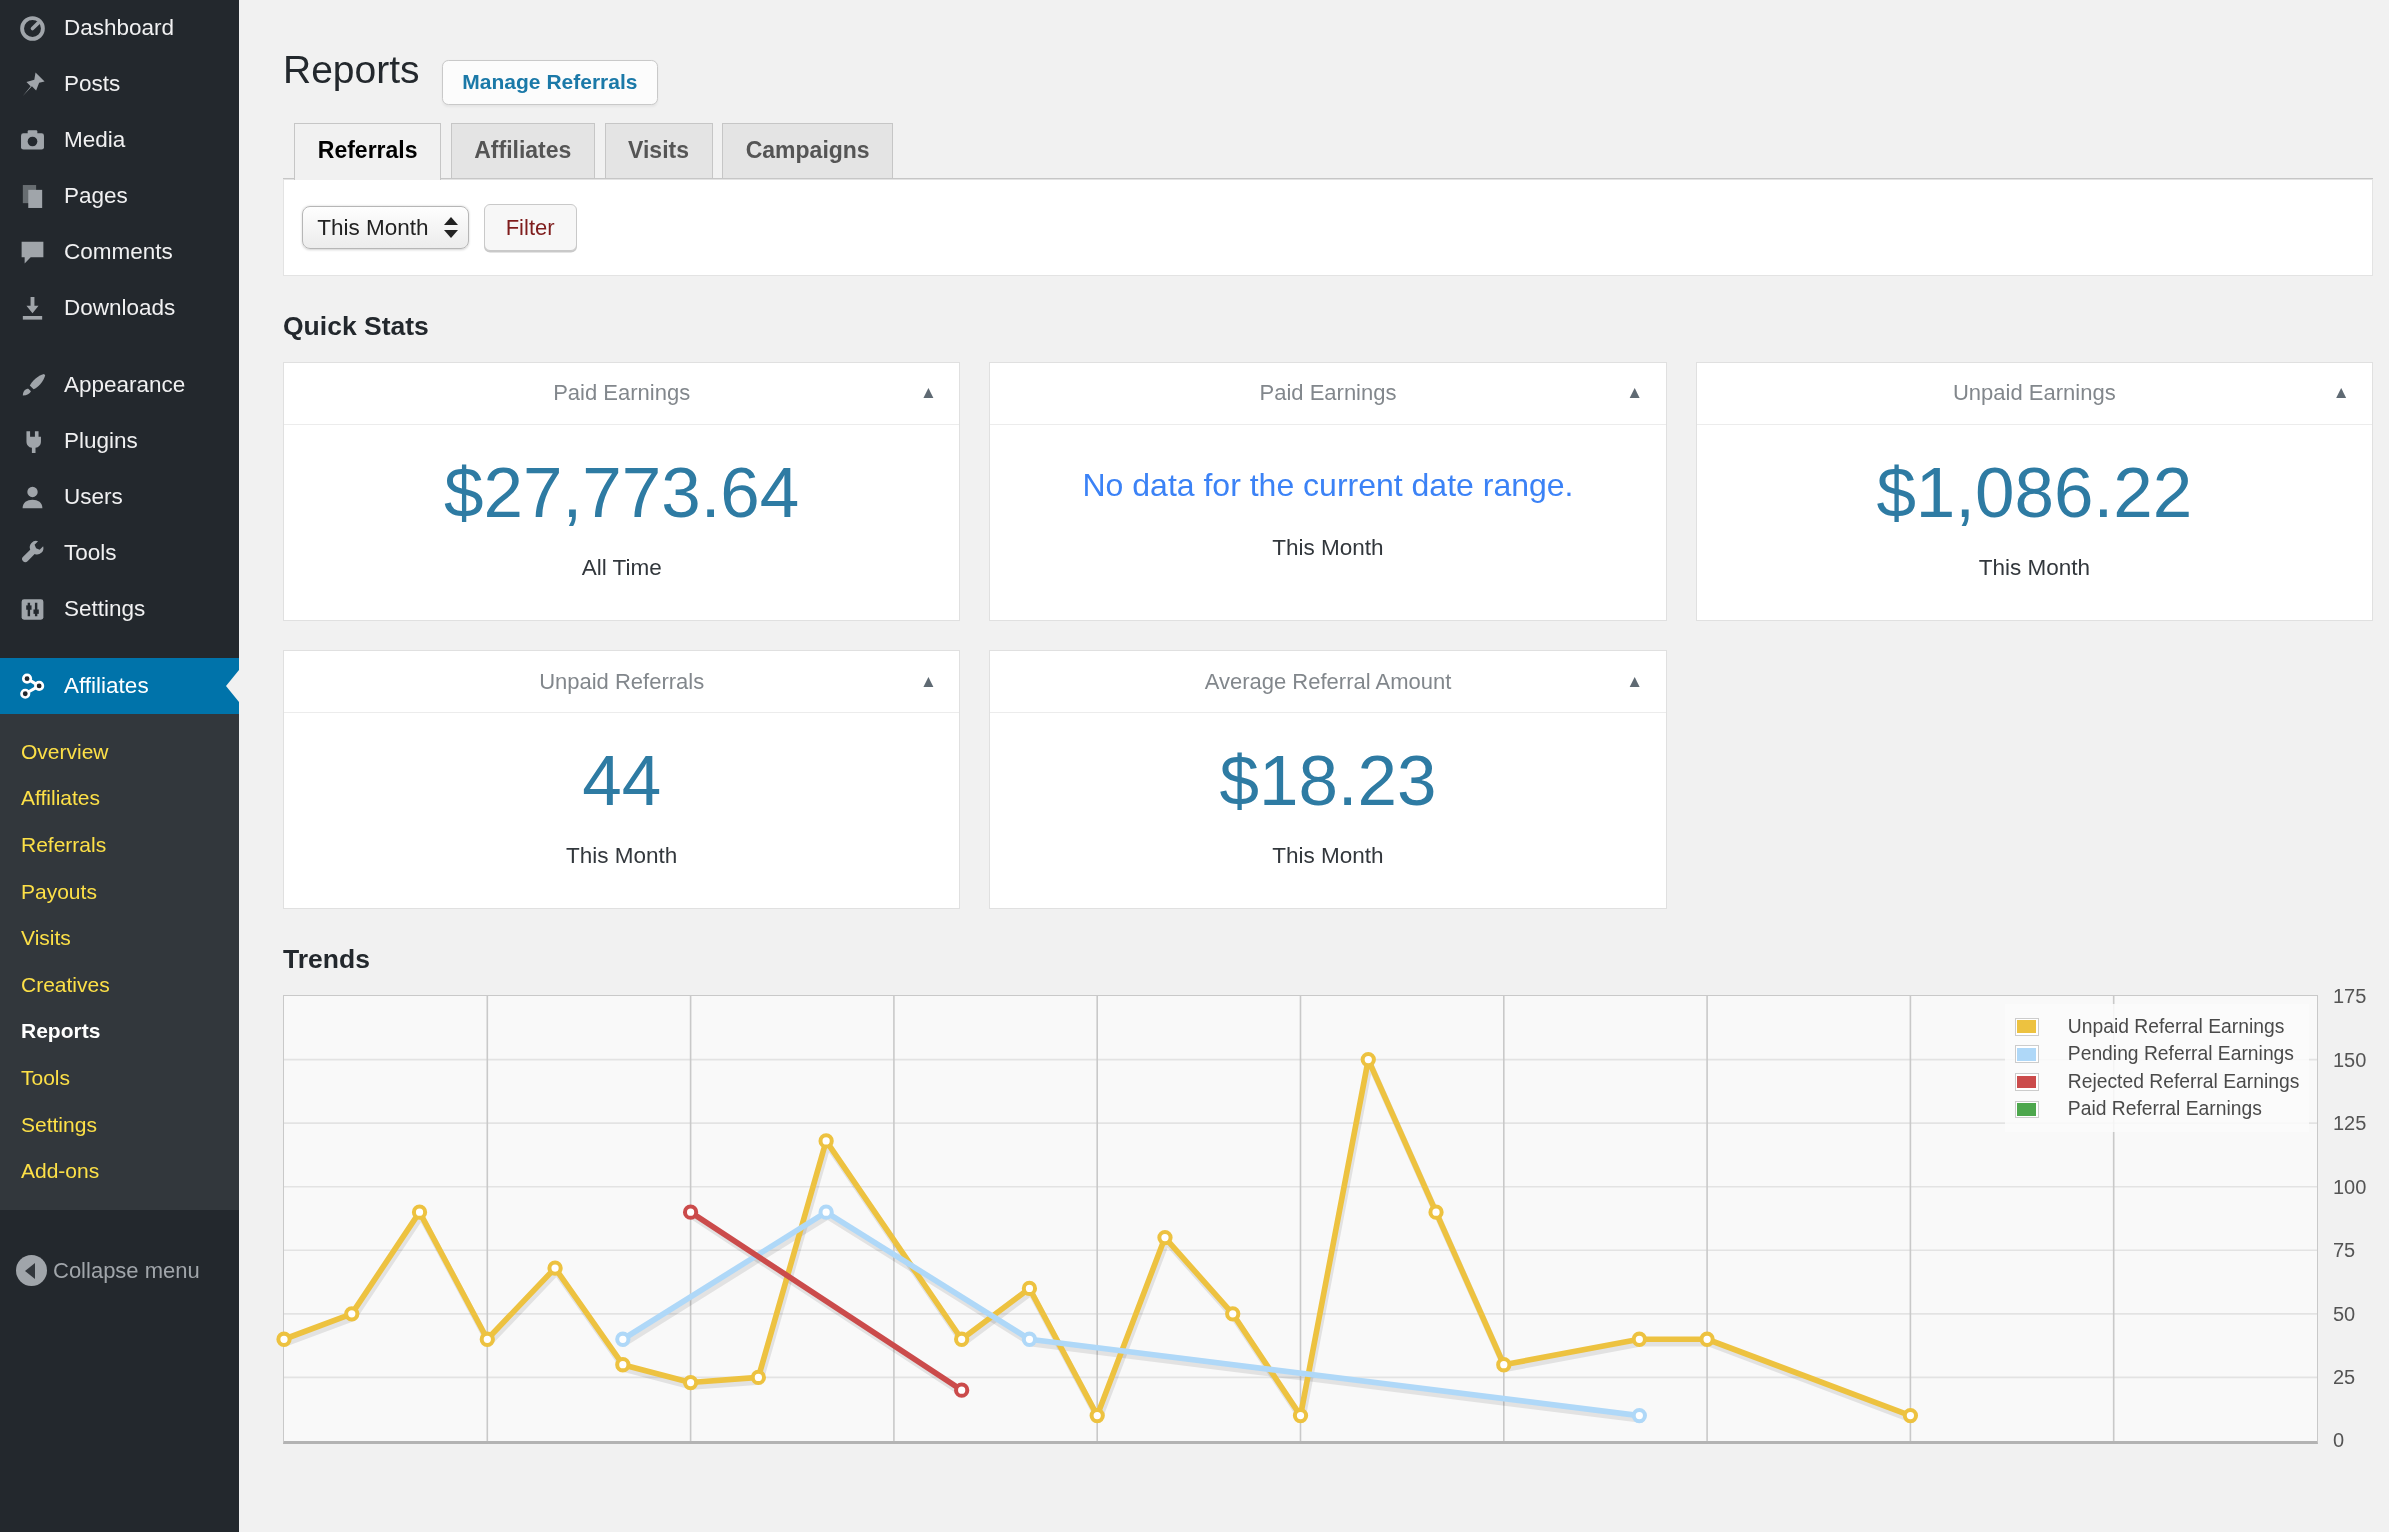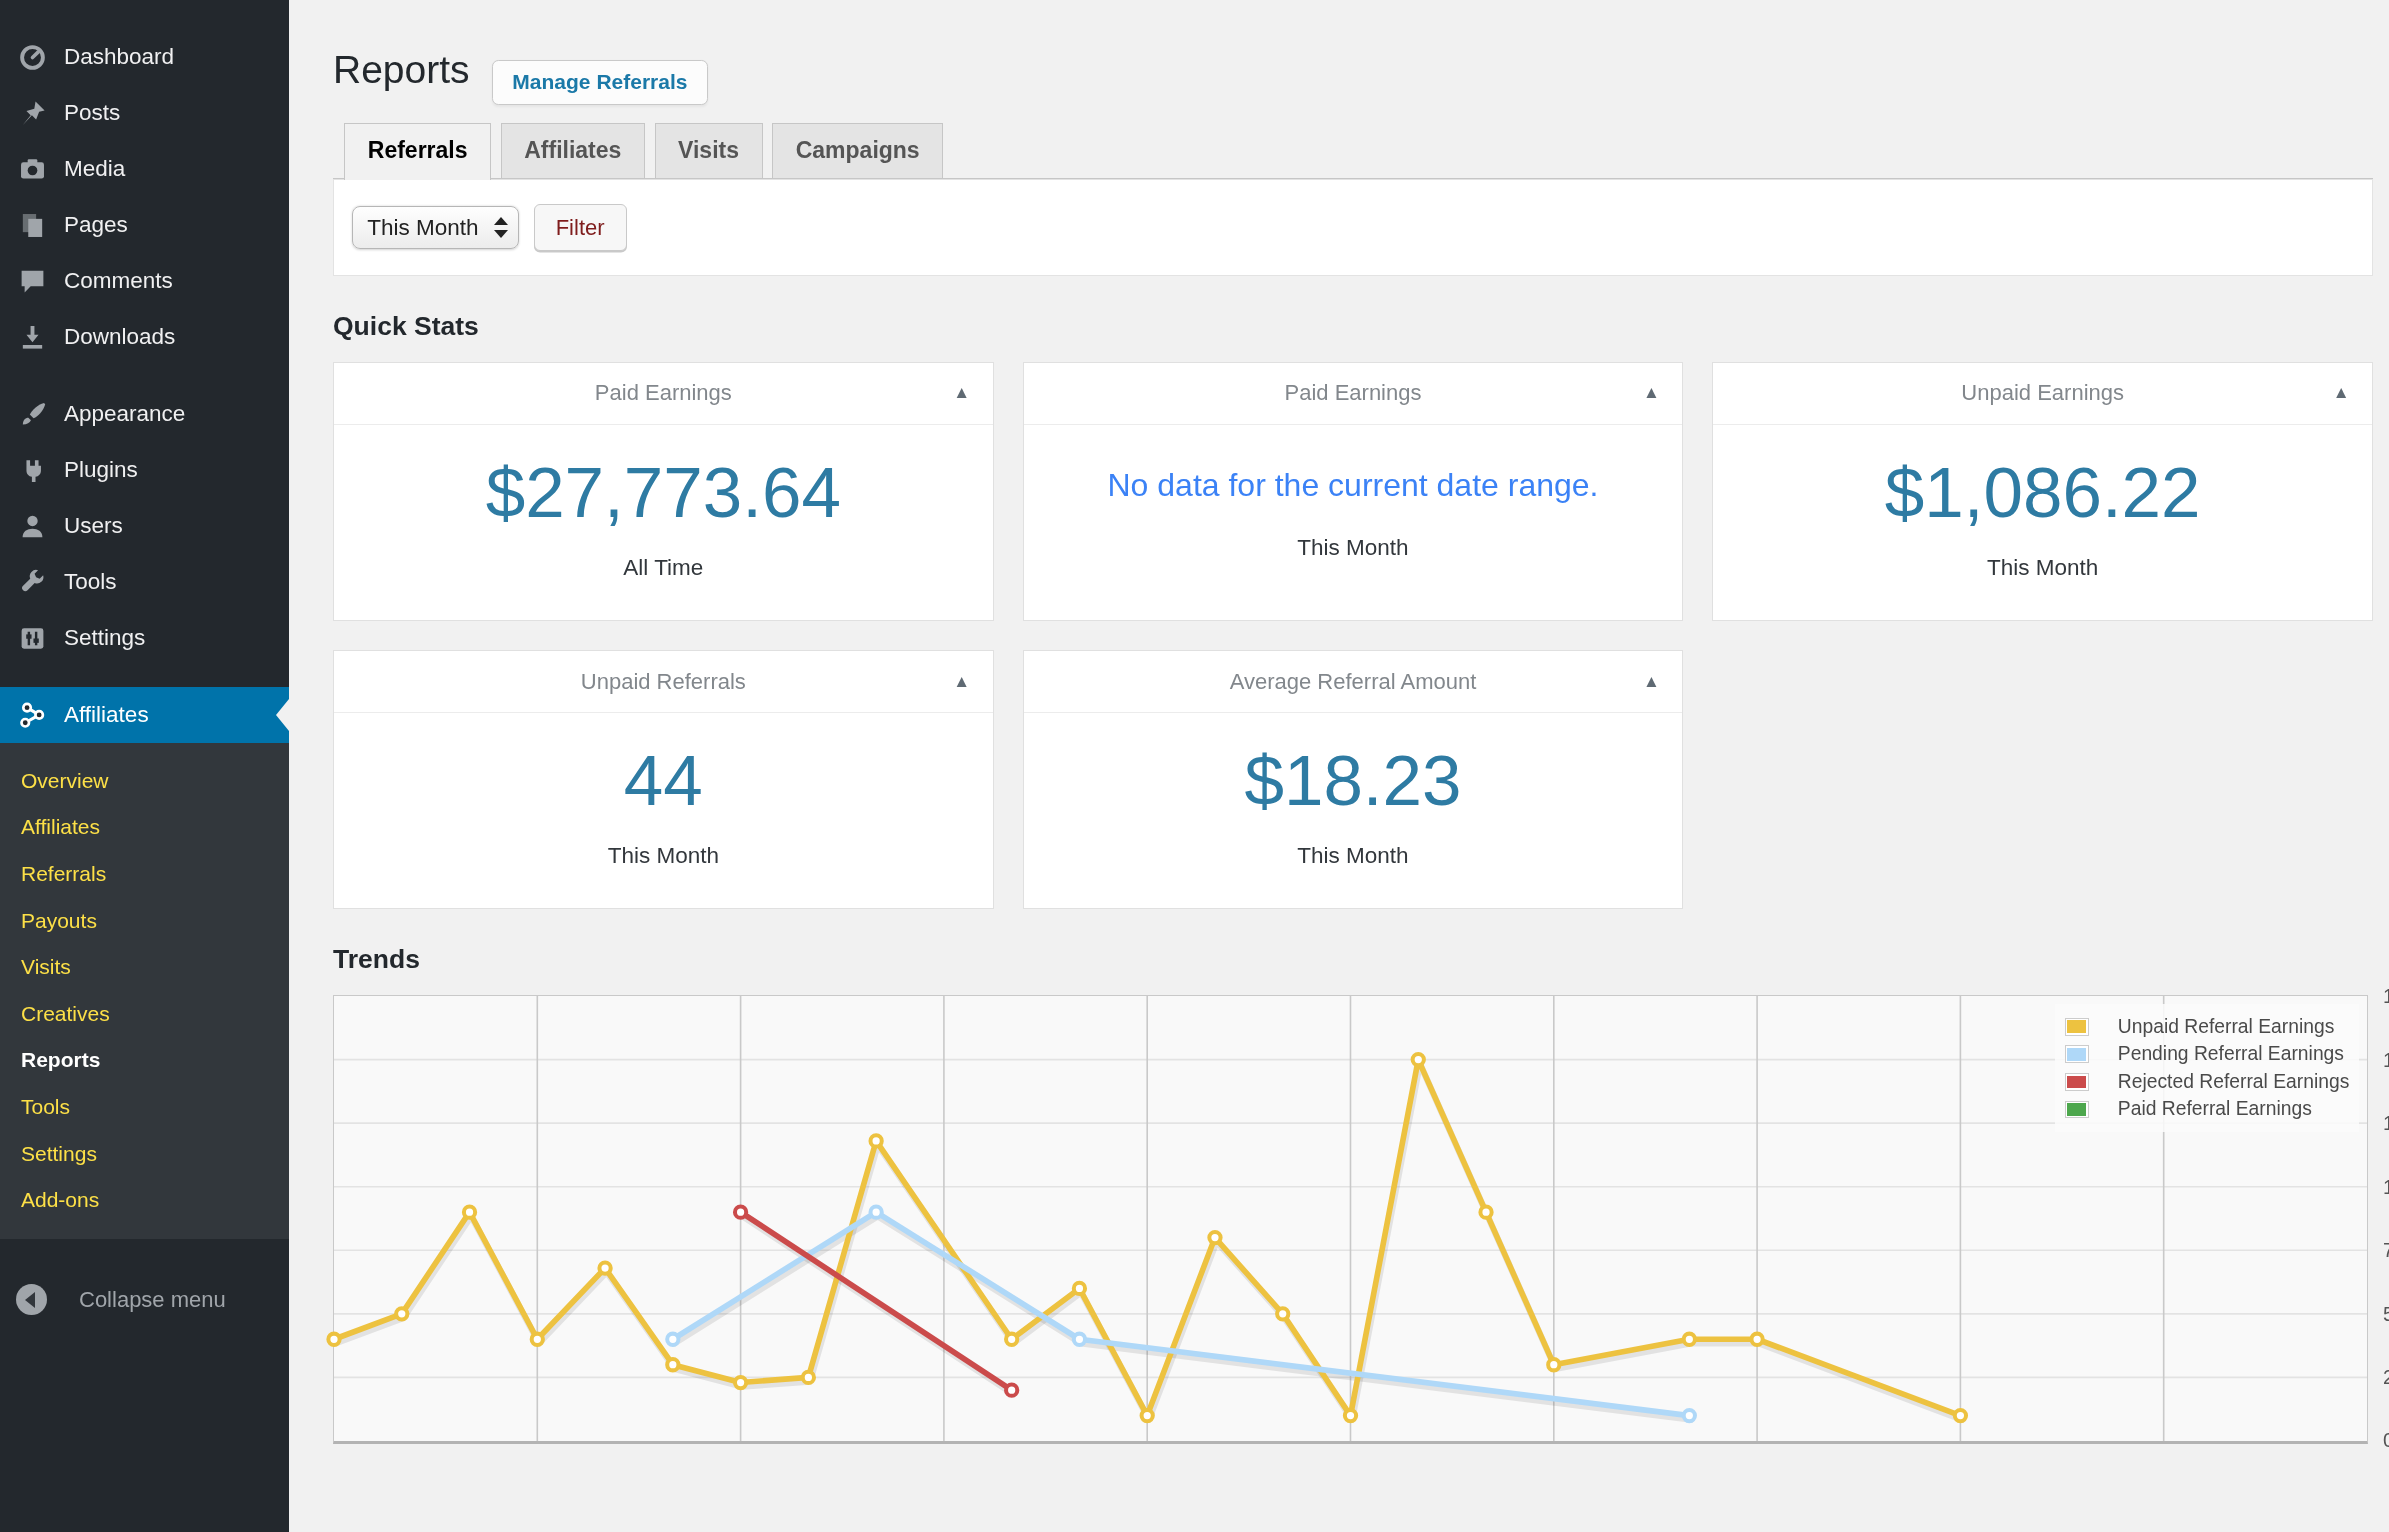--- a/index.html
+++ b/index.html
@@ -6,23 +6,22 @@
   html,body { width: 2389px; height: 1533px; }
   body {
     font-family: "Liberation Sans", "DejaVu Sans", sans-serif;
     background: #f1f1f1;
     color: #23282d;
     display: flex;
     overflow: hidden;
   }
   
   #sidebar {
-    width: 289px; flex-shrink: 0;
+    width: 239px; flex-shrink: 0;
     background: #23282d;
-    padding-top: 29px;
     position: relative;
   }
   .menu-item {
     height: 56px; display: flex; align-items: center; gap: 14.5px;
     padding-left: 14.5px; font-size: 22.5px; color: #f0f0f1;
     position: relative; cursor: pointer;
   }
   .menu-item .icon { width: 35px; height: 35px; display: flex; align-items: center; justify-content: center; color: #a0a5aa; }
   .menu-item .icon svg { width: 29px; height: 29px; }
   .menu-item.active { background: #0073aa; color: #fff; }
@@ -33,21 +32,21 @@
     border-top: 16px solid transparent; border-bottom: 16px solid transparent;
     border-right: 13px solid #f1f1f1;
   }
   .menu-sep { height: 21px; }
   .submenu { background: #32373c; padding: 14.5px 0 16px; }
   .sub-item {
     padding: 11.3px 8px 11.3px 21px; font-size: 21px; color: #fde047; cursor: pointer;
   }
   .sub-item.active { color: #fff; font-weight: 700; }
   .collapse-row {
-    margin-top: 45px; display: flex; align-items: center; gap: 32px;
+    margin-top: 45px; display: flex; align-items: center; gap: 6px;
     padding-left: 16px; color: #a0a5aa; font-size: 22px; cursor: pointer;
   }
   .collapse-icon {
     width: 31px; height: 31px; border-radius: 50%; background: #a0a5aa;
     display: flex; align-items: center; justify-content: center;
   }
   .collapse-icon i {
     width: 0; height: 0; display: block; margin-right: 3.2px;
     border-top: 8px solid transparent; border-bottom: 8px solid transparent;
     border-right: 10.5px solid #32373c;

